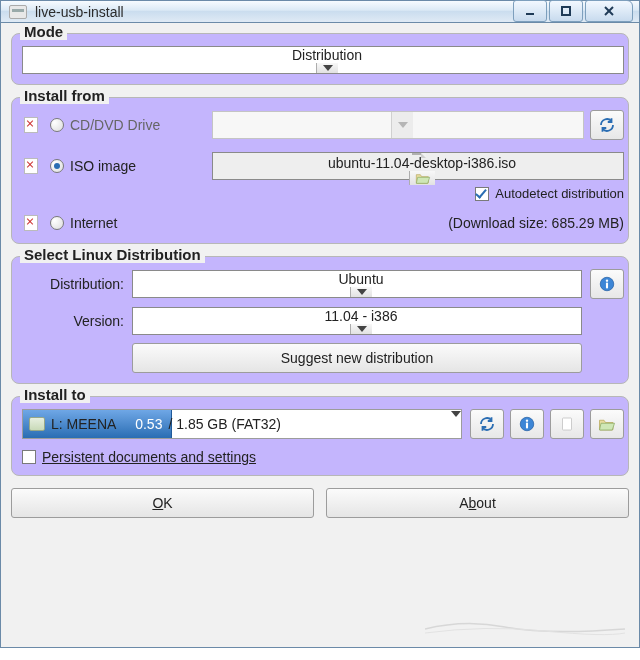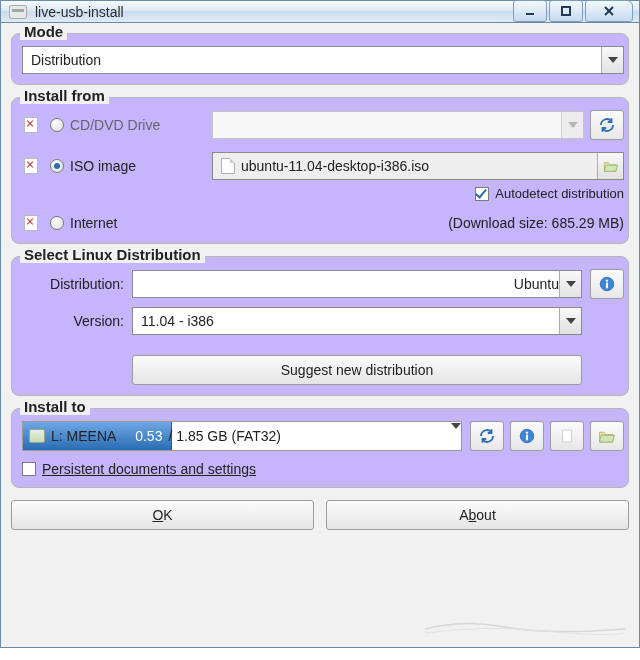--- a/index.html
+++ b/index.html
@@ -84,20 +84,21 @@
   }
   
   .combo {
     height: 28px;
     background: #fff;
     border: 1px solid #8a8a8a;
     display: flex;
     align-items: center;
     padding: 0 0 0 8px;
     position: relative;
+    flex-direction: column;
   }
   .combo .combo-text { flex: 1; font-size: 14px; }
   .combo .combo-btn {
     width: 22px; height: 100%;
     border-left: 1px solid #adadad;
     background: linear-gradient(to bottom, #f8f8f8, #e2e2e2);
     display: flex; align-items: center; justify-content: center;
   }
   .combo .combo-btn.disabled {
     background: #ececec;
@@ -363,21 +364,21 @@
       </div>
       <div class="iconbtn" style="margin-left:8px;">
         <svg viewBox="0 0 24 24">
             <circle cx="12" cy="12" r="9" fill="#3d86d6" stroke="#2660a4" stroke-width="1"></circle>
             <circle cx="12" cy="7.5" r="1.6" fill="#fff"></circle>
             <rect x="10.6" y="10" width="2.8" height="8" rx="1.2" fill="#fff"></rect>
           </svg>
       </div>
     </div>
 
-    <div class="row" style="margin-bottom:20px;justify-content:center;">
+    <div class="row" style="margin-bottom:8px;justify-content:center;">
       <div style="width:110px; text-align:right; padding-right:8px; font-size:14px;">Version:</div>
       <div class="combo" style="flex:1;">
         <span class="combo-text">11.04 - i386</span>
         <span class="combo-btn">
             <span class="tri-down"></span>
           </span>
       </div>
       <div style="width:42px;"></div>
     </div>
 

